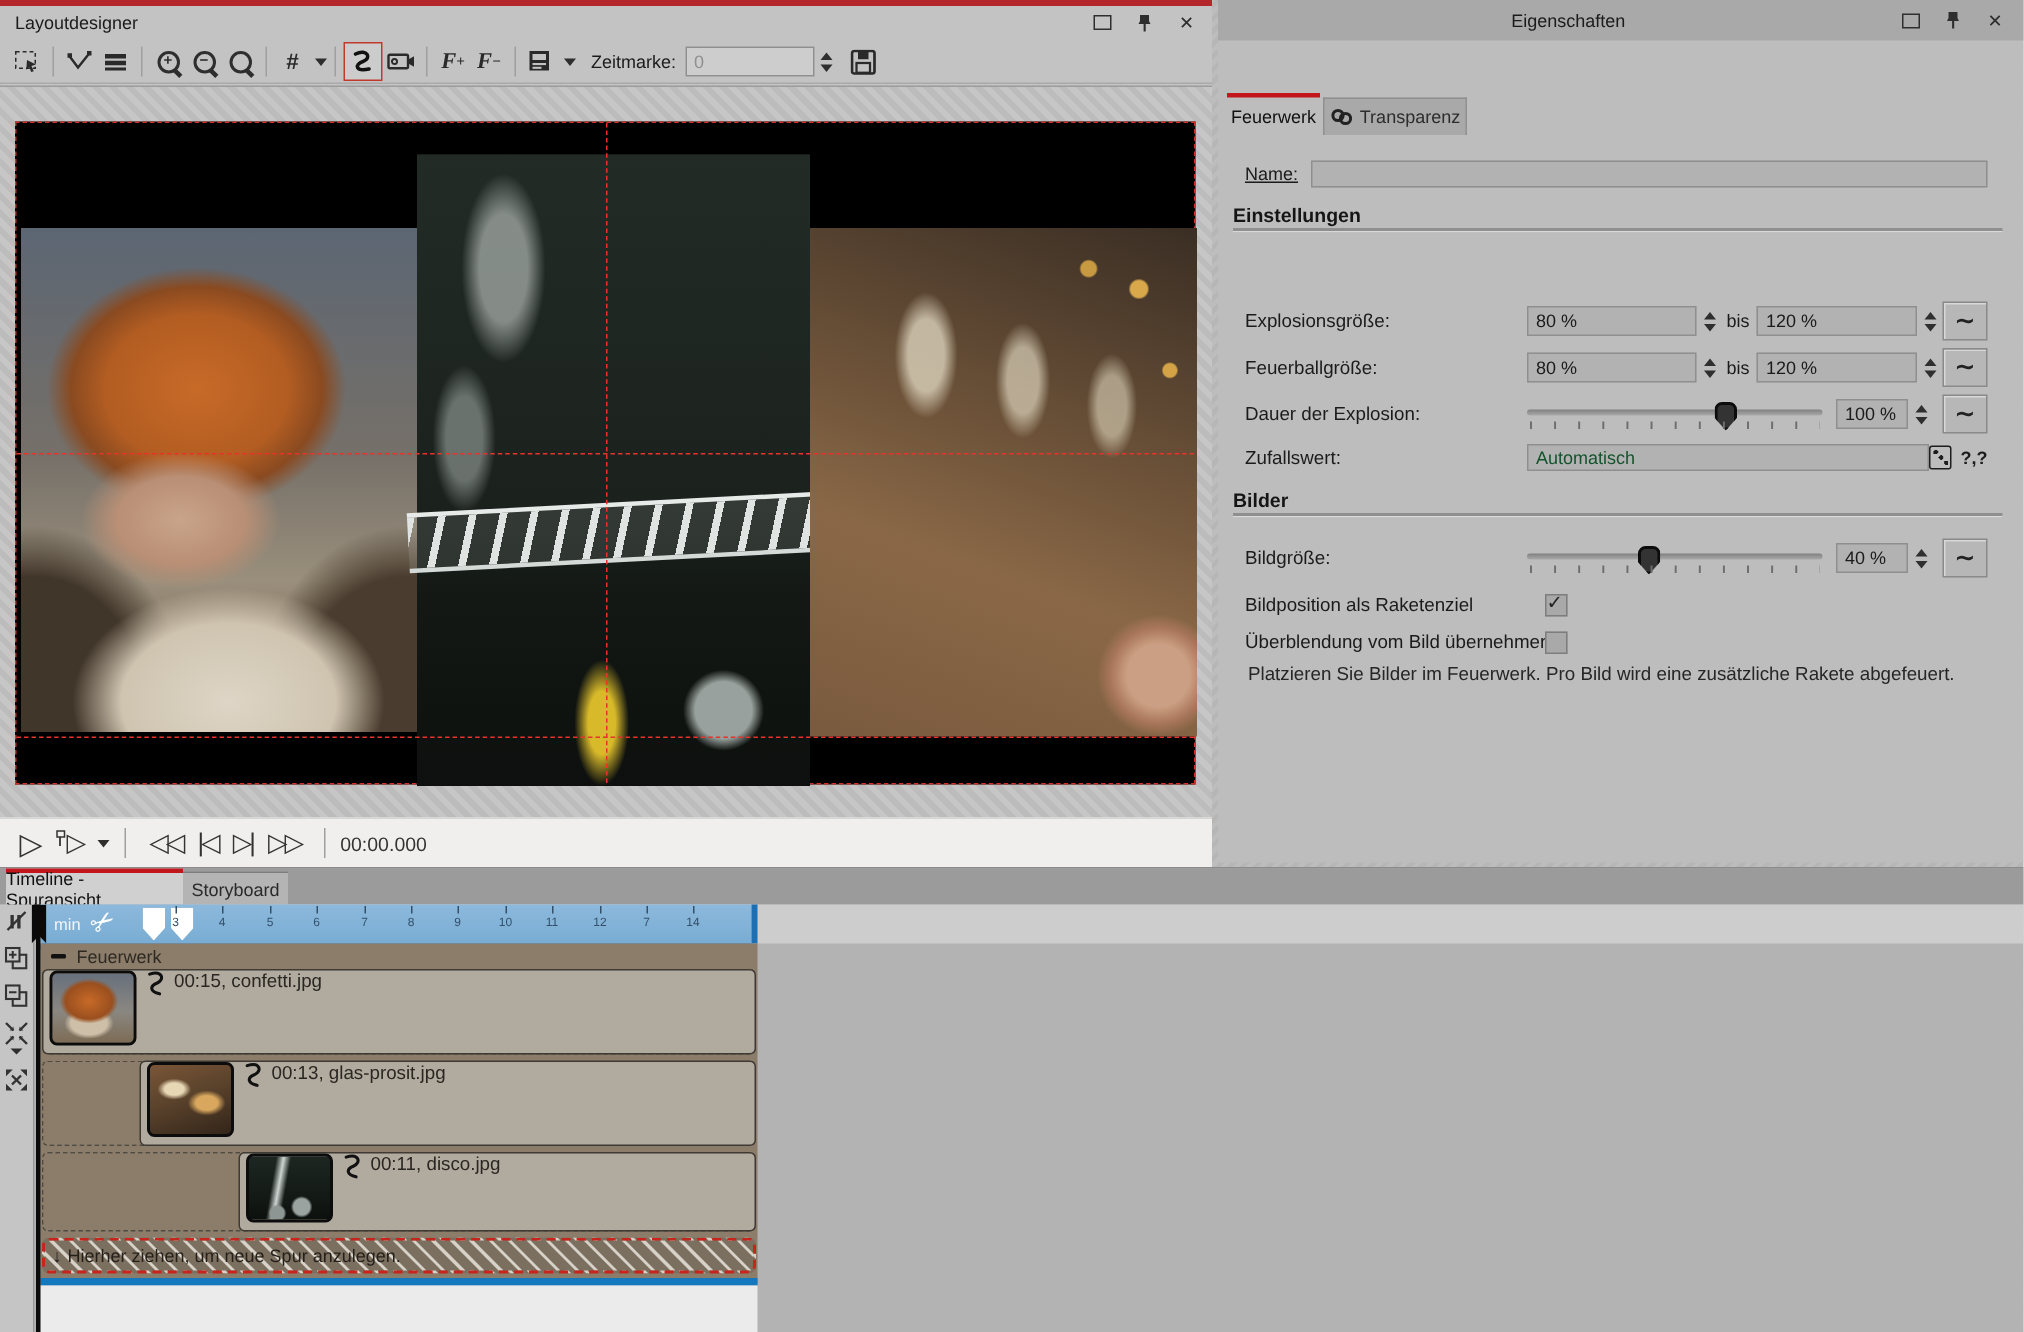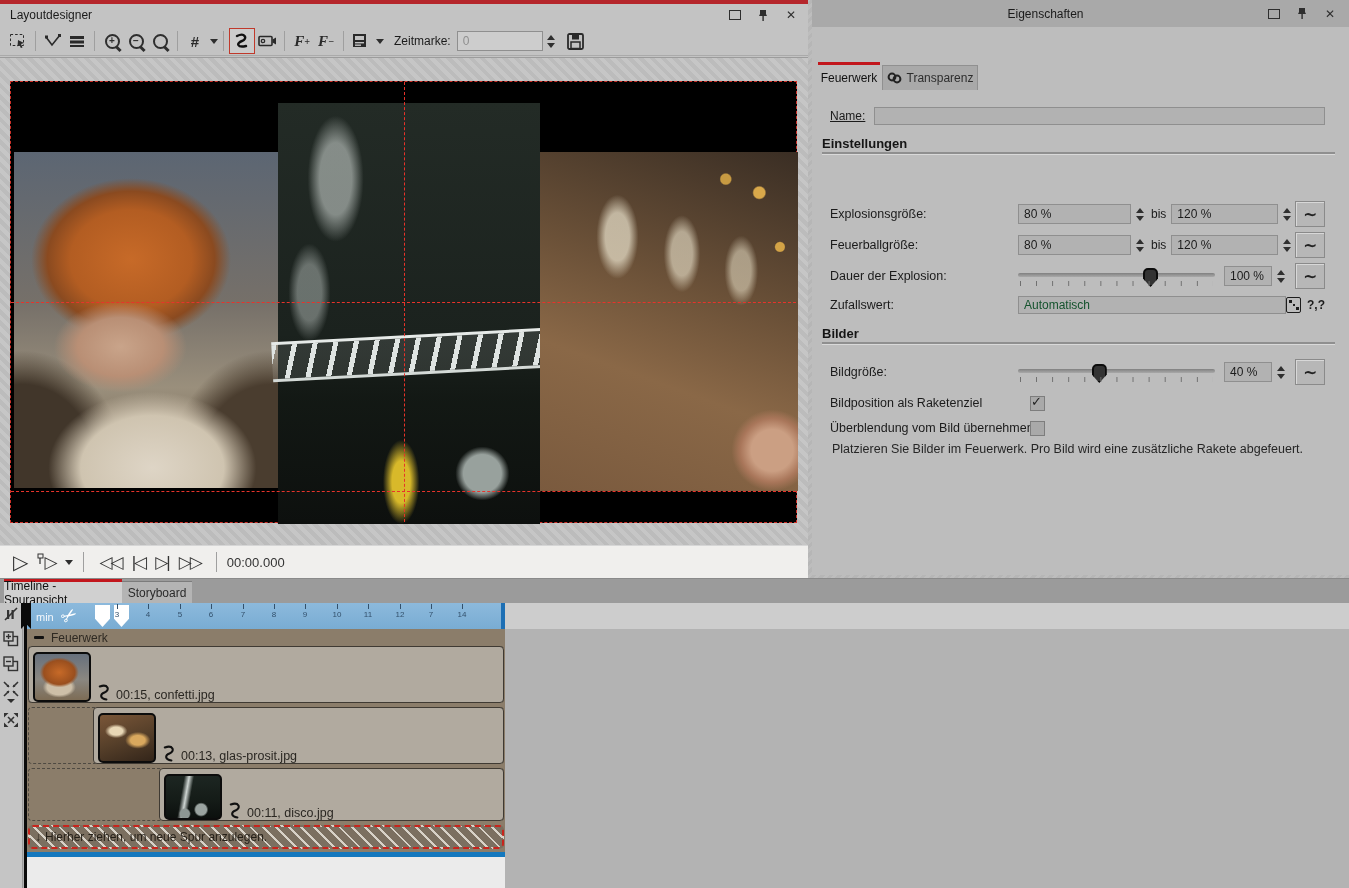--- a/index.html
+++ b/index.html
@@ -71,21 +71,21 @@
   .ttab.inactive{left:122px;top:2px;height:22px;width:70px;background:#b4b4b4;border-top:1px solid #7c7c7c;color:#2a2a2a;}
   #iconstrip{position:absolute;left:0;top:24px;width:23px;bottom:0;background:#c5c5c5;border-right:1px solid #9a9a9a;display:flex;flex-direction:column;align-items:center;padding-top:4px;box-sizing:border-box;gap:9px;}
   #rulerband{position:absolute;left:24px;top:24px;right:0;height:26px;background:#cdcdcd;}
   #ruler{position:absolute;left:3px;top:0;width:478px;height:26px;background:linear-gradient(#8cb9dc,#79acd3);border-right:4px solid #1d6fb4;box-sizing:border-box;}
   .rnum{position:absolute;top:7px;width:20px;margin-left:-10px;text-align:center;font-size:8px;color:#33506b;}
   .rnum:before{content:"";position:absolute;left:50%;top:-6px;width:1px;height:5px;background:#33506b;}
   #tracks{position:absolute;left:27px;top:50px;width:478px;height:227px;background:#8b7d6a;box-sizing:border-box;padding:0 1px;}
   .trackhead{height:17px;display:flex;align-items:center;gap:7px;padding-left:6px;color:#2e2922;font-size:12px;}
   .dash-ico{width:10px;height:3px;background:#111;border-radius:1px;}
   .trow{position:relative;border:1px dashed #4f4a42;border-radius:4px;height:57px;margin-bottom:4px;box-sizing:border-box;}
-  .titem{position:absolute;top:-1px;bottom:-1px;right:-1px;background:#b1aa9f;border:1px solid #3f3a33;border-radius:4px;display:flex;align-items:flex-end;box-sizing:border-box;}
+  .titem{position:absolute;top:-1px;bottom:-1px;right:-1px;background:#b1aa9f;border:1px solid #3f3a33;border-radius:4px;display:flex;align-items:flex-start;box-sizing:border-box;}
   .thumb{width:54px;height:46px;border:2px solid #0c0c0c;border-radius:5px;margin:0 6px 0 4px;flex:none;}
   .titem .lbl{font-size:12.5px;color:#2a2722;margin-left:4px;}
   #dropzone{position:relative;height:24px;border:2px dashed #c8241c;border-radius:5px;box-sizing:border-box;margin-top:1px;
      background:repeating-linear-gradient(45deg,transparent 0 7px,rgba(246,242,234,.75) 7px 9px),#7b6f60;
      display:flex;align-items:center;padding-left:5px;color:#241f18;font-size:12px;gap:4px;}
   #tl-scroll{position:absolute;left:27px;top:273px;width:478px;height:5px;background:#1478be;}
   #below-tracks{position:absolute;left:24px;top:278px;width:481px;bottom:0;background:#ebebeb;}
   #playhead{position:absolute;left:24px;top:24px;bottom:0;width:3px;background:#0a0a0a;z-index:5;}
   #playhead .head{position:absolute;left:-3px;top:0;width:10px;height:26px;background:#0a0a0a;clip-path:polygon(0 0,100% 0,100% 100%,50% 80%,0 100%);}
   .flagmark{width:15px;height:22px;background:#fff;clip-path:polygon(0 0,100% 0,100% 62%,50% 100%,0 62%);filter:drop-shadow(0 0 1px #456);}

